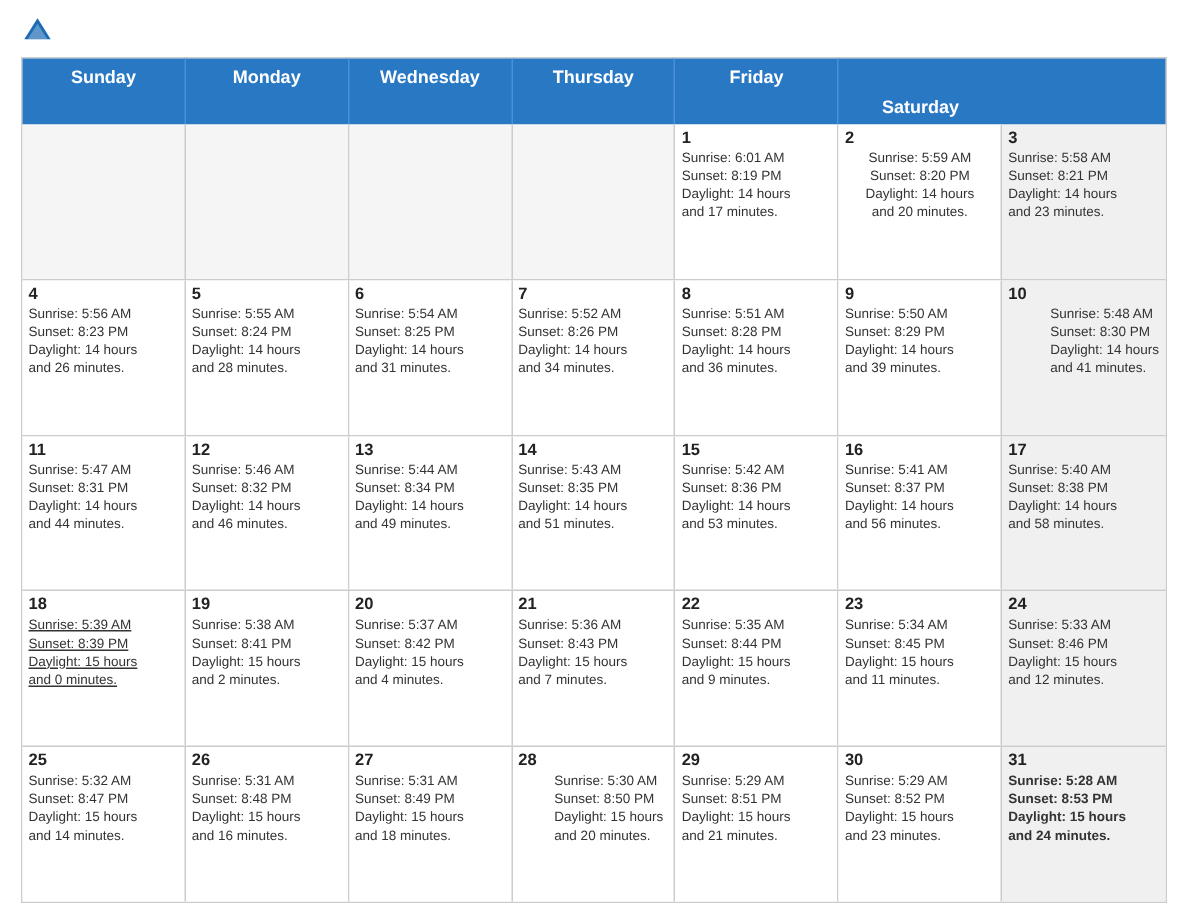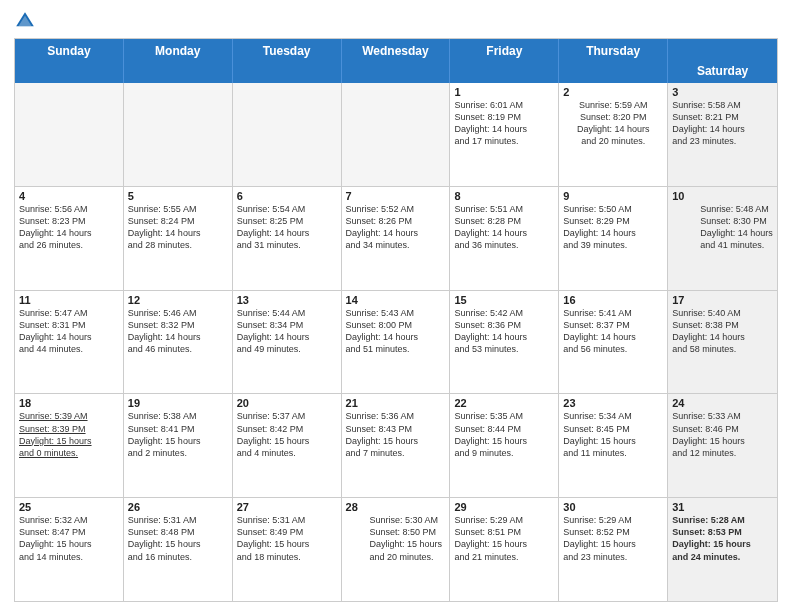--- a/index.html
+++ b/index.html
@@ -133,24 +133,23 @@
     <div class="title-block">
       <div class="title-month"></div>
       <div class="title-location"></div>
     </div>
   </div>
 
   <div class="calendar">
     <div class="day-headers">
     <div class="day-header">Sunday</div>
         <div class="day-header">Monday</div>
-        <div class="day-header">Tuesday</div>
         <div class="day-header">Wednesday</div>
+        <div class="day-header">Thursday</div>
         <div class="day-header">Friday</div>
-        <div class="day-header">Thursday</div>
         <div class="day-header">Saturday</div>
       </div>
     <div class="weeks">
     <div class="week-row">
           <div class="day-cell empty"></div>
           <div class="day-cell empty"></div>
           <div class="day-cell empty"></div>
           <div class="day-cell empty"></div>
           <div class="day-cell">
             <div class="day-num">1</div>
@@ -243,21 +242,21 @@
           <div class="day-cell">
             <div class="day-num">13</div>
             <div class="day-info" style="white-space: pre-line;">Sunrise: 5:44 AM
 Sunset: 8:34 PM
 Daylight: 14 hours
 and 49 minutes.</div>
           </div>
           <div class="day-cell">
             <div class="day-num">14</div>
             <div class="day-info" style="white-space: pre-line;">Sunrise: 5:43 AM
-Sunset: 8:00 PM
+Sunset: 8:35 PM
 Daylight: 14 hours
 and 51 minutes.</div>
           </div>
           <div class="day-cell">
             <div class="day-num">15</div>
             <div class="day-info" style="white-space: pre-line;">Sunrise: 5:42 AM
 Sunset: 8:36 PM
 Daylight: 14 hours
 and 53 minutes.</div>
           </div>

